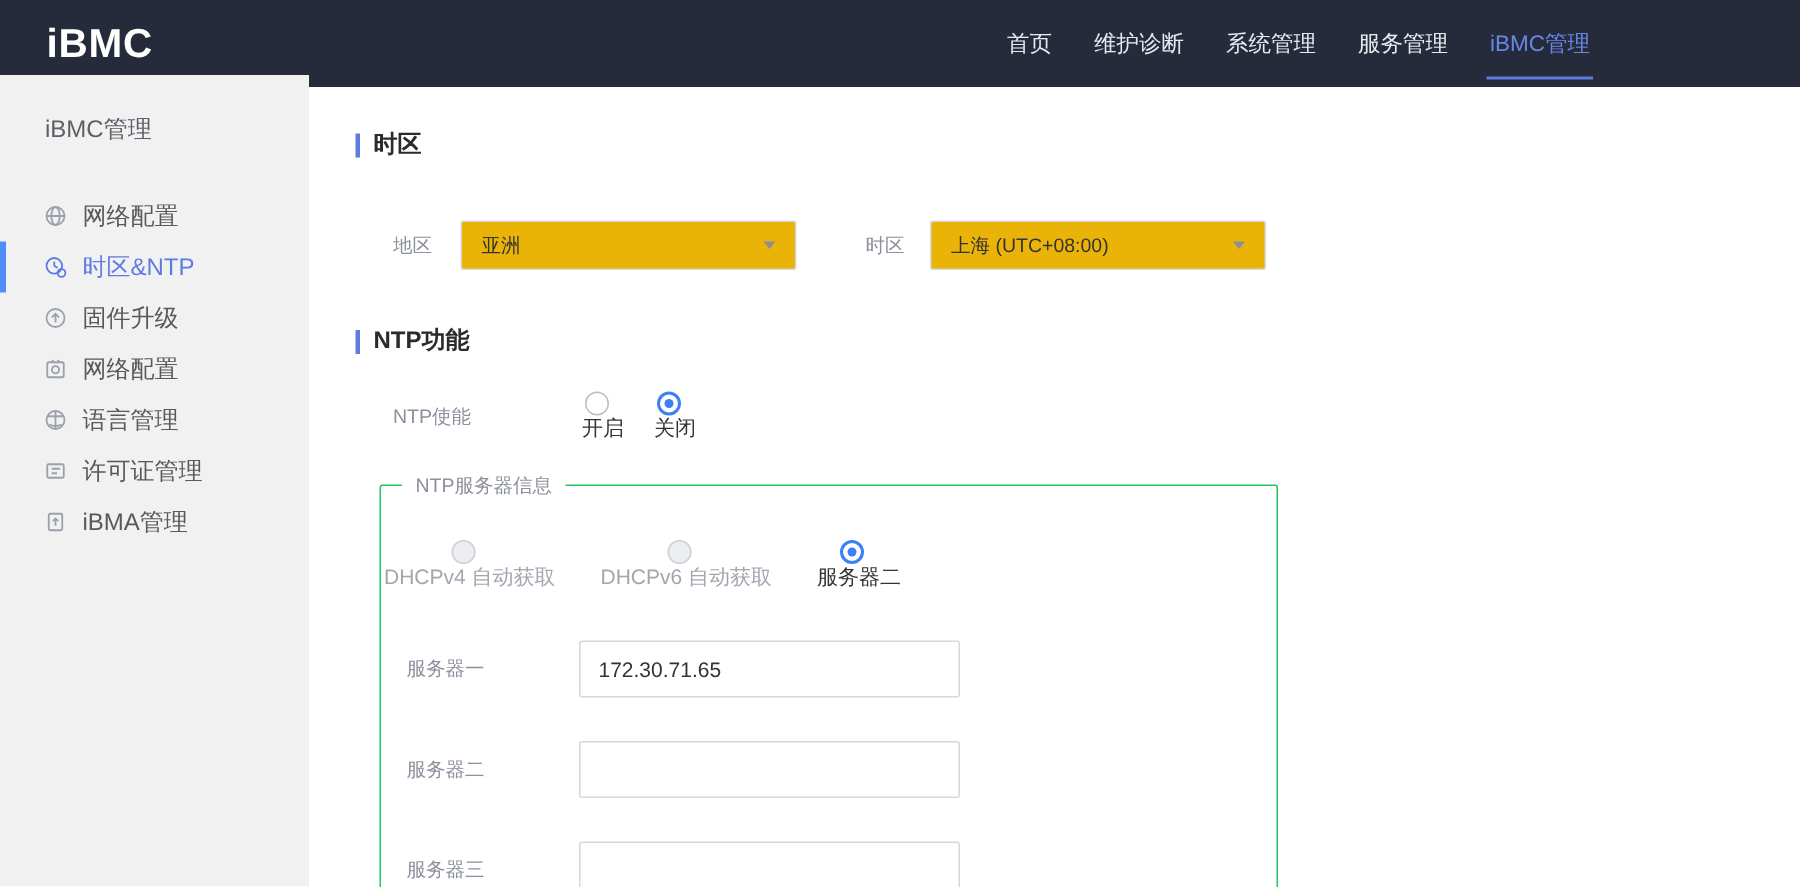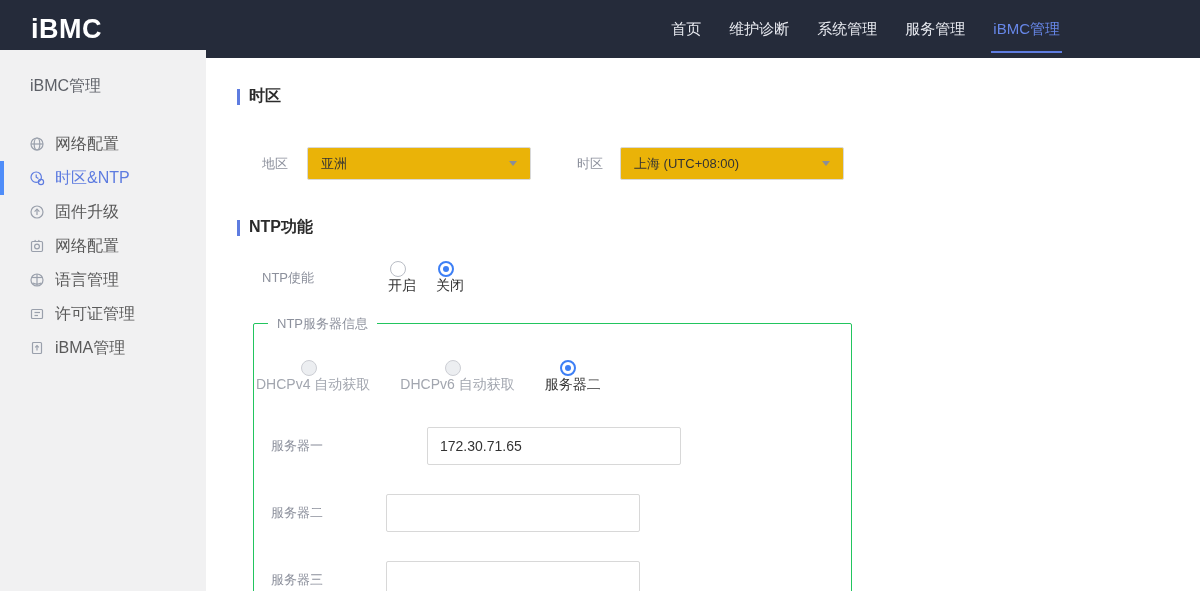--- a/index.html
+++ b/index.html
@@ -260,21 +260,21 @@
       <div class="radio-opt disabled">
         <span class="radio disabled"></span>
         <span>DHCPv6 自动获取</span>
       </div>
       <div class="radio-opt gap2">
         <span class="radio selected"></span>
         <span>服务器二</span>
       </div>
     </div>
 
-    <div class="server-row" style="margin-top:33px;gap:41px;">
+    <div class="server-row" style="margin-top:33px;">
       <div class="field-label">服务器一</div>
       <input class="server-input" type="text" value="172.30.71.65" style="">
     </div>
 
     <div class="server-row">
       <div class="field-label">服务器二</div>
       <input class="server-input" type="text" value="" style="">
     </div>
 
     <div class="server-row">

